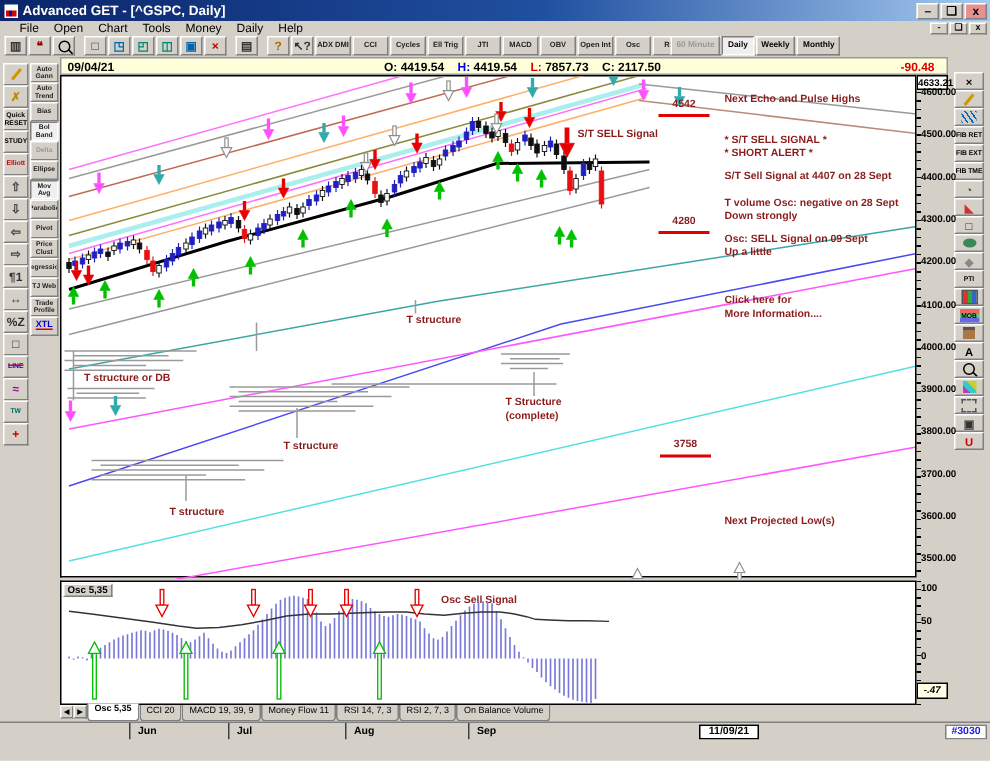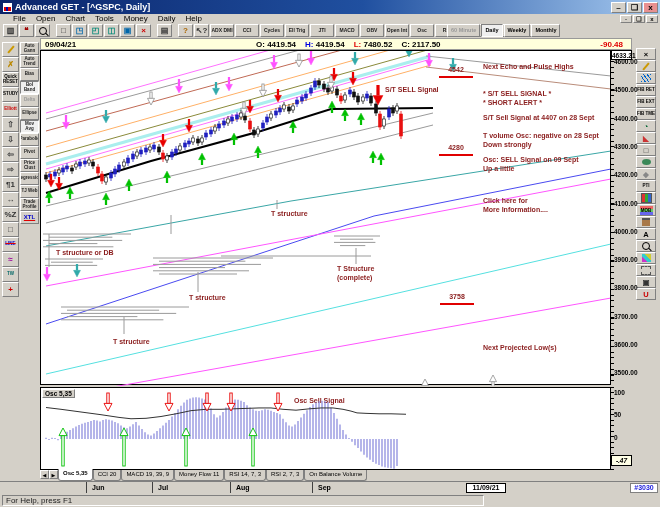--- a/index.html
+++ b/index.html
@@ -221,21 +221,21 @@
       <div class="period-btn raised">Weekly</div>
       <div class="period-btn raised">Monthly</div>
     </div>
 </div>
 
 <div id="infobar">
   <span class="date">09/04/21</span>
   <span class="ohlc">
     <span><span>O:</span> <span>4419.54</span></span>
     <span><span class="lab-h">H:</span> <span>4419.54</span></span>
-    <span><span class="lab-l">L:</span> <span>7480.52</span></span>
+    <span><span class="lab-l">L:</span> <span>7857.73</span></span>
     <span><span>C:</span> <span>2117.50</span></span>
   </span>
   <span id="change-val">-90.48</span>
 </div>
 
 <div id="ltools1">
     <div class="ltool raised">
       <div class="mini-pencil"></div>
     </div>
     <div class="ltool raised">
@@ -906,14 +906,13 @@
     </span>
 </div>
 
 <div id="datebar">
   <span id="months"><div class="month-tick" style="left: 86px;"></div><div class="month-label" style="left: 92px;">Jun</div><div class="month-tick" style="left: 152px;"></div><div class="month-label" style="left: 158px;">Jul</div><div class="month-tick" style="left: 230px;"></div><div class="month-label" style="left: 236px;">Aug</div><div class="month-tick" style="left: 312px;"></div><div class="month-label" style="left: 318px;">Sep</div></span>
   <span id="future-date">11/09/21</span>
   <span id="page-ref">#3030</span>
 </div>
 
 <div id="statusbar">
-  <span class="status-panel sunken" id="status-help">For Help, press F1</span>
 </div>
 
 </body></html>

